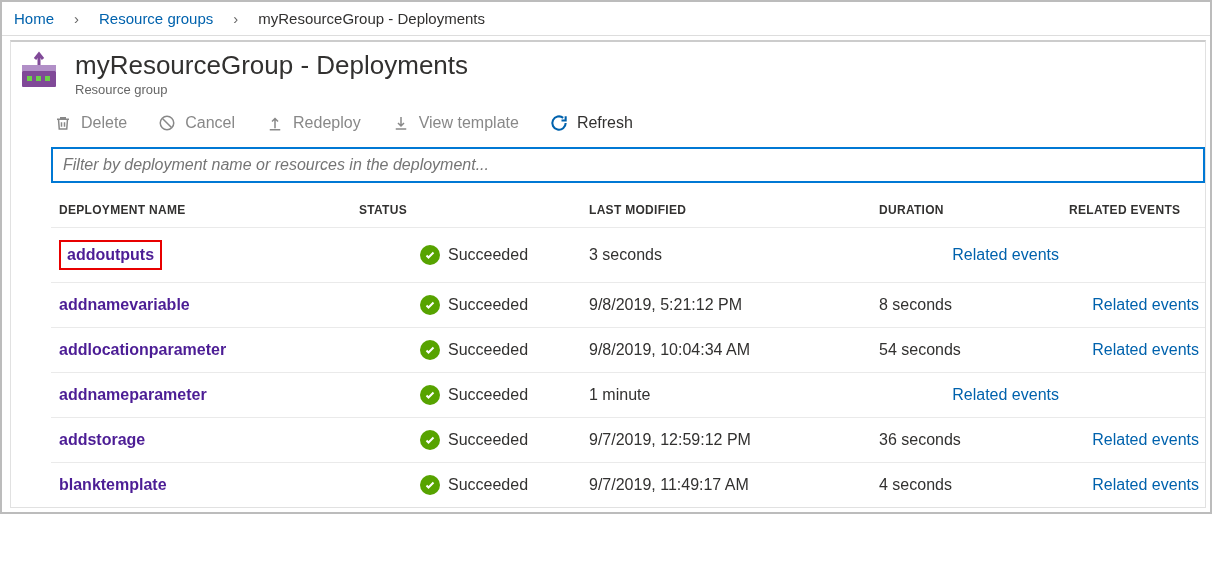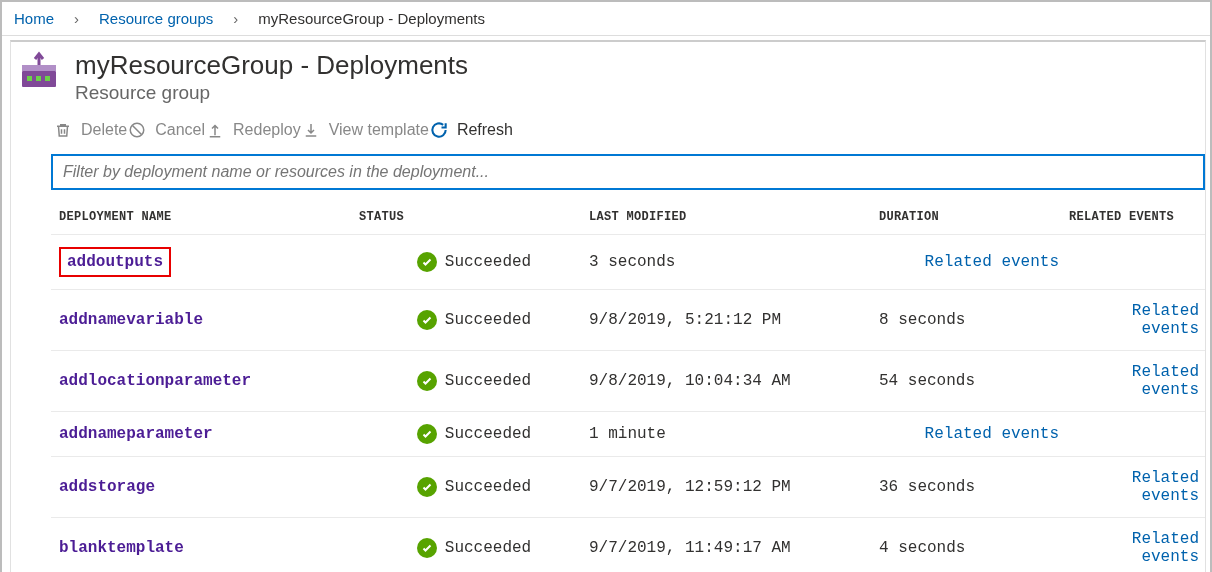--- a/index.html
+++ b/index.html
@@ -35,25 +35,26 @@
     gap: 14px;
   }
   .rg-icon {
     width: 44px; height: 44px;
     display:flex;
     align-items:center;
     justify-content:center;
     flex-shrink:0;
   }
   .page-title { font-size: 26px; font-weight: 400; color: #323130; }
-  .page-subtitle { font-size: 19px; color: #666; margin-top: 1px; }
+  .page-subtitle { font-size: 13px; color: #666; margin-top: 1px; }
   .toolbar {
     padding: 10px 14px 14px 42px;
     display: flex;
     align-items: center;
+    gap: 30px;
   }
   .toolbar .btn {
     display: inline-flex;
     align-items: center;
     gap: 8px;
     color: #888;
     cursor: pointer;
     font-size: 16px;
   }
   .toolbar .btn.enabled { color: #323130; }
@@ -68,21 +69,20 @@
     font-style: italic;
     color: #a21caf;
     outline: none;
     background:#fff;
   }
   .table-wrap { margin-top: 10px; }
   .thead, .trow {
     display: grid;
     grid-template-columns: 300px 230px 290px 190px 140px;
     align-items: center;
-    font-family: Liberation Mono, monospace;
   }
   .thead {
     padding: 10px 8px;
     font-size: 12px;
     font-weight: 700;
     letter-spacing: 0.3px;
     color: #323130;
     text-transform: uppercase;
   }
   .trow {

